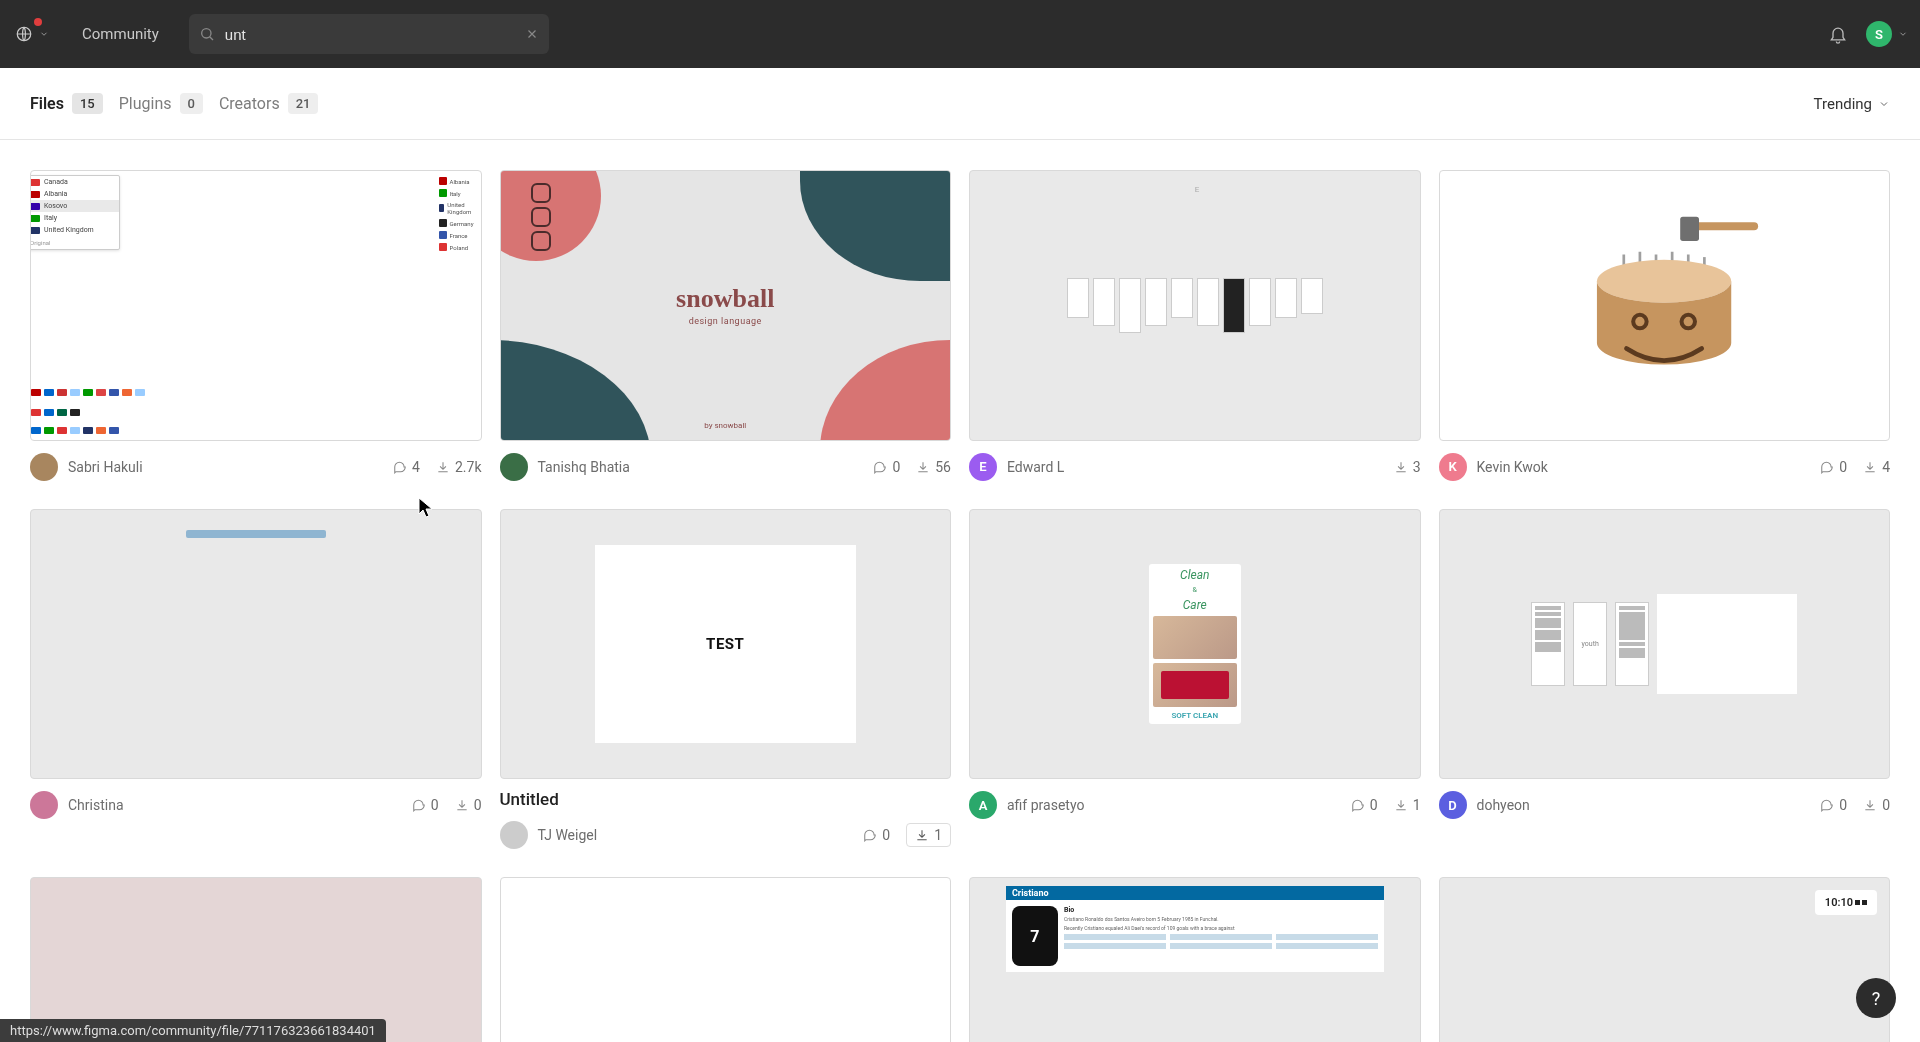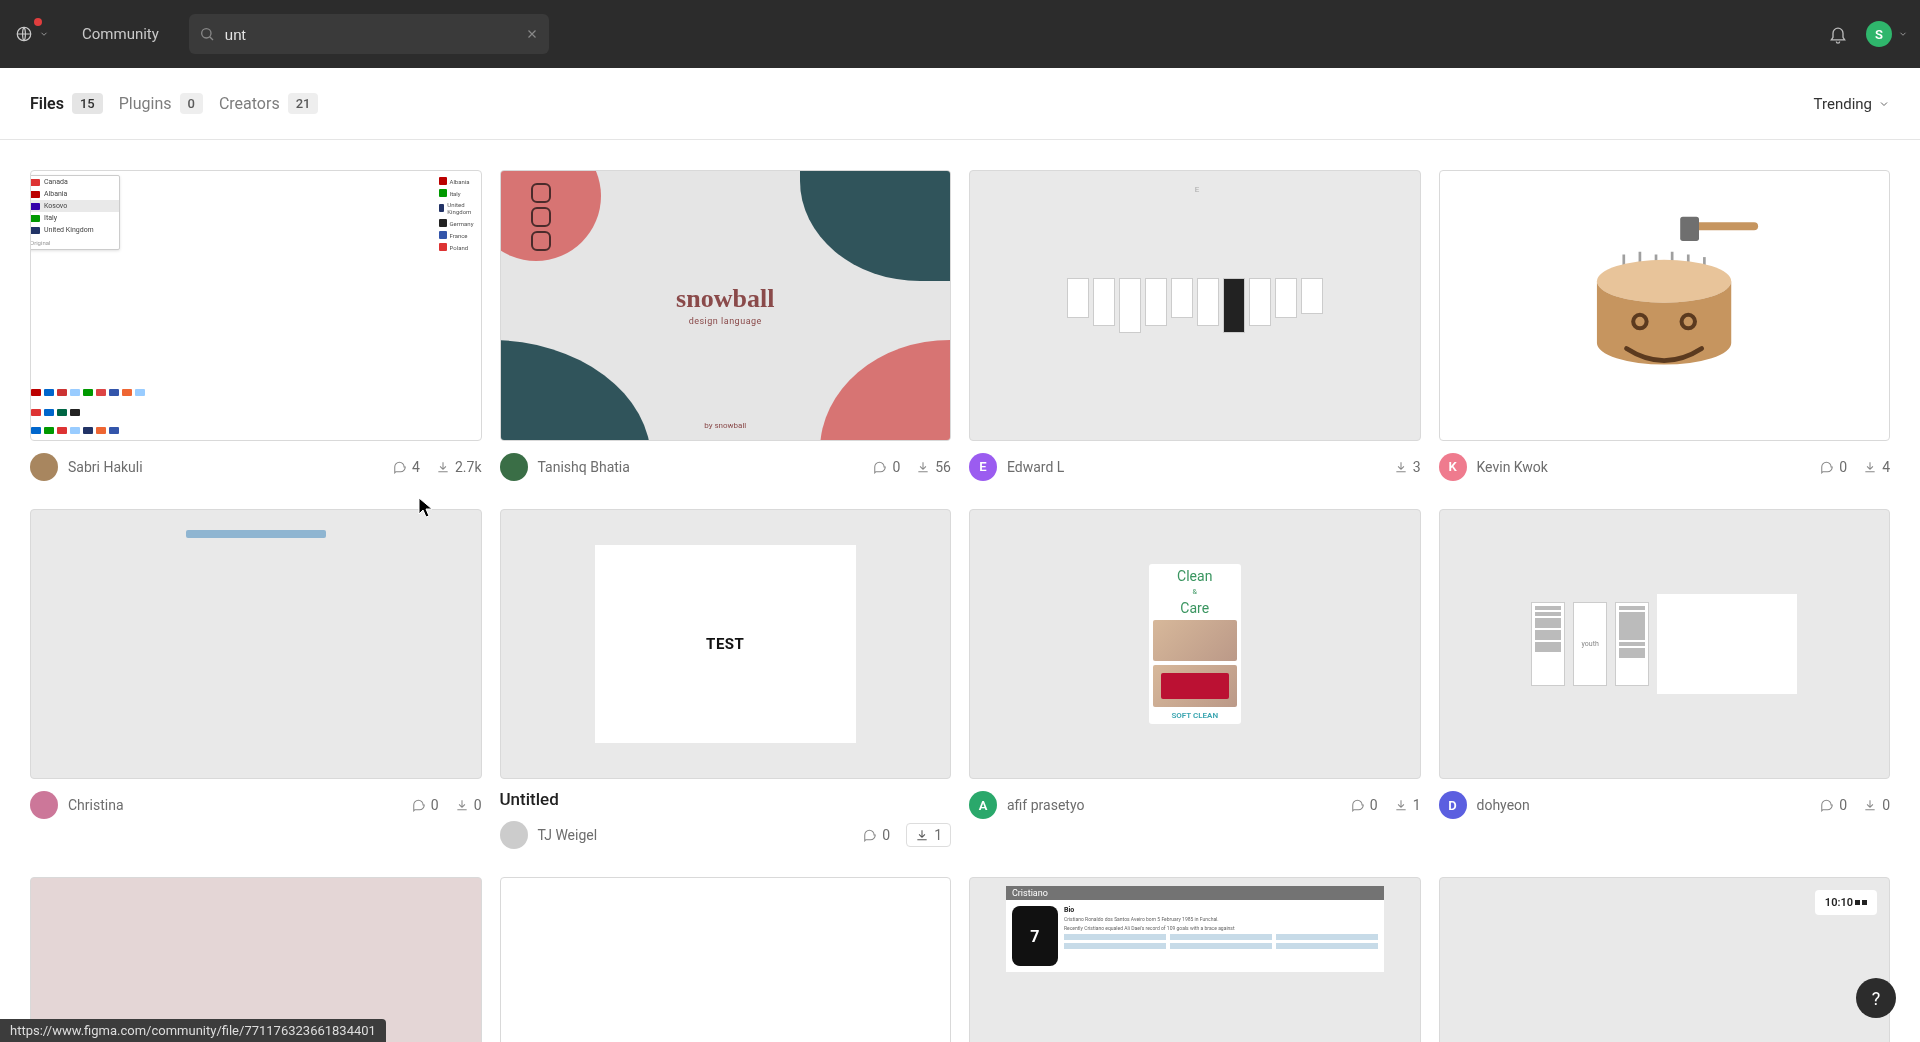--- a/index.html
+++ b/index.html
@@ -106,42 +106,42 @@
   .t-chris .bar { width: 140px; height: 8px; background: #8fb5d1; border-radius: 2px; }
 
   
   .t-test { background:#e9e9e9; display:flex; align-items:center; justify-content:center; }
   .t-test .pg { width: 58%; height: 74%; background:#fff; display:flex; align-items:center; justify-content:center; }
   .t-test .pg span{ font-weight:700; font-size:15px; color:#111; letter-spacing:.5px; }
 
   
   .t-clean { background:#e9e9e9; display:flex; align-items:center; justify-content:center; }
   .t-clean .card { width: 92px; height: 160px; background:#fff; display:flex; flex-direction:column; align-items:center; gap:4px; padding:4px; border-radius:3px; }
-  .t-clean .hd1{ font-size:14px; color:#3a9560; }
+  .t-clean .hd1{ font-size:12px; color:#3a9560; font-style:italic; }
   .t-clean .hd2{ font-size:7px; color:#3a9560; }
   .t-clean .img{ width:100%; height:44px; background:linear-gradient(135deg,#d7b89a,#b98); border-radius:2px; position:relative; }
   .t-clean .img.redshoe::after{content:"";position:absolute;inset:8px;background:#b13; border-radius:2px;}
   .t-clean .foot{ font-size:8px; color:#3aa5b0; font-weight:600; }
 
   
   .t-wire { background:#e9e9e9; display:flex; align-items:center; justify-content:center; gap:8px; }
   .t-wire .col{ width:34px; height:84px; background:#fff; border:1px solid #ccc; padding:3px; display:flex; flex-direction:column; gap:2px;}
   .t-wire .col .blk{ background:#bbb; }
   .t-wire .col .b6{height:4px}.t-wire .col .b12{height:10px}.t-wire .col .b30{height:28px}
   .t-wire .big{ width:140px; height:100px; background:#fff; }
   .t-wire .mid{ width:34px; height:84px; background:#fff; border:1px solid #ccc; display:flex; align-items:center; justify-content:center; font-size:7px; color:#888;}
 
   
   .t-pink { background:#e4d6d6; position:relative;}
 
   .t-blank { background:#fff; }
 
   .t-cr7 { background:#e9e9e9; display:flex; align-items:flex-start; justify-content:center; padding-top:8px;}
   .t-cr7 .page{width:84%;background:#fff;}
-  .t-cr7 .hdr{background:#737373;color:#fff;font-size:9px;padding:2px 6px;}
+  .t-cr7 .hdr{background:#0369a1;color:#fff;font-size:9px;padding:2px 6px;font-weight:bold;}
   .t-cr7 .body{display:flex;gap:6px;padding:6px;}
   .t-cr7 .jersey{width:46px;height:60px;background:#111;border-radius:8px;display:flex;align-items:center;justify-content:center;color:#fff;font-size:16px;font-weight:700;}
   .t-cr7 .txt{flex:1;}
   .t-cr7 .txt .h{font-size:7px;font-weight:700;color:#222;margin-bottom:2px;}
   .t-cr7 .txt .p{font-size:5px;color:#666;line-height:1.2;margin-bottom:3px;}
   .t-cr7 .txt .row{display:flex;gap:4px;margin-top:3px;}
   .t-cr7 .txt .row span{flex:1;height:6px;background:#c7dbe8;}
 
   .t-clock { background:#e9e9e9; display:flex; align-items:flex-start; justify-content:flex-end; padding:12px;}
   .t-clock .chip{ background:#fff; border-radius:4px; padding:6px 10px; font-size:11px; color:#222; font-weight:600; display:flex; align-items:center; gap:2px;}

